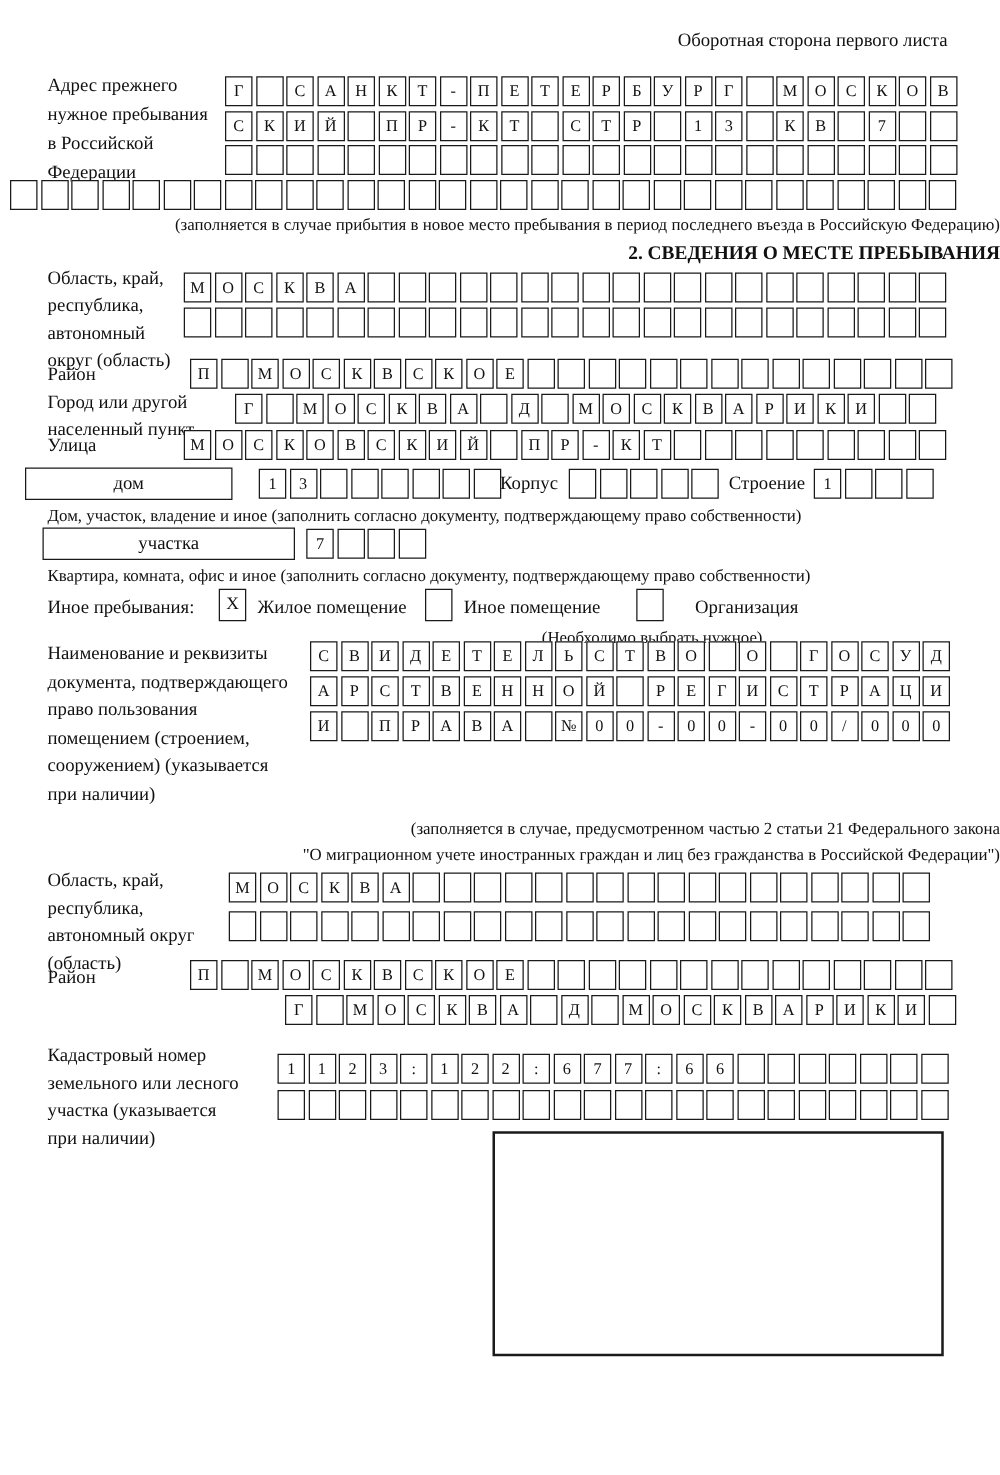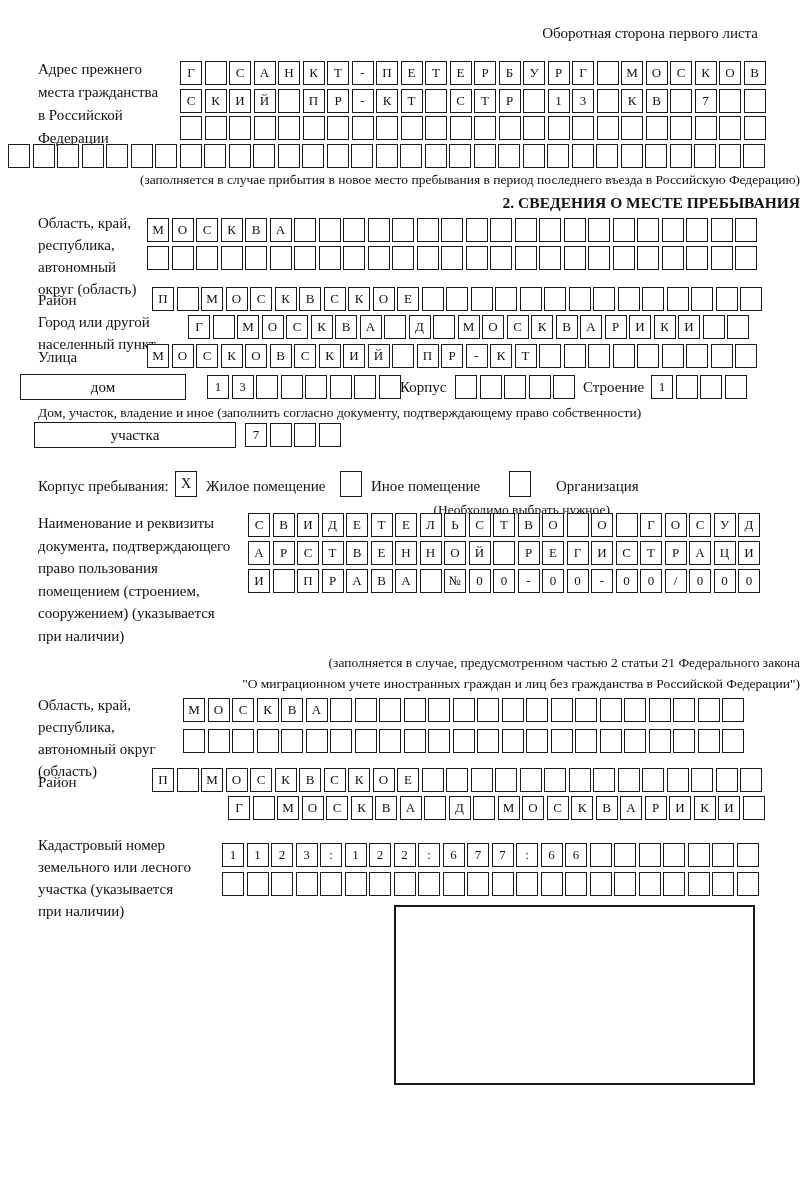--- a/index.html
+++ b/index.html
@@ -20,21 +20,21 @@
   .stampbox{position:absolute;box-sizing:border-box;border:2px solid #1a1a1a;background:#fff;}
 </style>
 </head>
 <body>
 
 <div id="page">
 
   <div class="lbl" style="top:22px;right:42px;font-size:15px;">Оборотная сторона первого листа</div>
 
   <div class="lbl" style="left:38px;top:58px;line-height:23px;">Адрес прежнего
-места гражданства
+нужное пребывания
 в Российской
 Федерации</div>
   <div class="cellrow" style="left:180px;top:61px;">
       <span class="cell">Г</span>
       <span class="cell"></span>
       <span class="cell">С</span>
       <span class="cell">А</span>
       <span class="cell">Н</span>
       <span class="cell">К</span>
       <span class="cell">Т</span>
@@ -318,22 +318,23 @@
     </div>
   <div class="cap" style="left:38px;top:404px;">Дом, участок, владение и иное (заполнить согласно документу, подтверждающему право собственности)</div>
 
   <div class="typebox" style="left:34px;top:422px;width:202px;height:26px;">участка</div>
   <div class="cellrow" style="left:245px;top:423px;">
       <span class="cell">7</span>
       <span class="cell"></span>
       <span class="cell"></span>
       <span class="cell"></span>
     </div>
-
-  <div class="lbl" style="left:38px;top:475px;">Корпус пребывания:</div>
+  <div class="cap" style="left:38px;top:452px;">Квартира, комната, офис и иное (заполнить согласно документу, подтверждающему право собственности)</div>
+
+  <div class="lbl" style="left:38px;top:475px;">Иное пребывания:</div>
   <div class="checkbox" style="left:175px;top:471px;">X</div>
   <div class="lbl" style="left:206px;top:475px;">Жилое помещение</div>
   <div class="checkbox" style="left:340px;top:471px;"></div>
   <div class="lbl" style="left:371px;top:475px;">Иное помещение</div>
   <div class="checkbox" style="left:509px;top:471px;"></div>
   <div class="lbl" style="left:556px;top:475px;">Организация</div>
   <div class="cap center" style="left:60px;top:501px;width:550px;">(Необходимо выбрать нужное)</div>
 
   <div class="lbl" style="left:38px;top:512px;line-height:22.5px;">Наименование и реквизиты
 документа, подтверждающего

